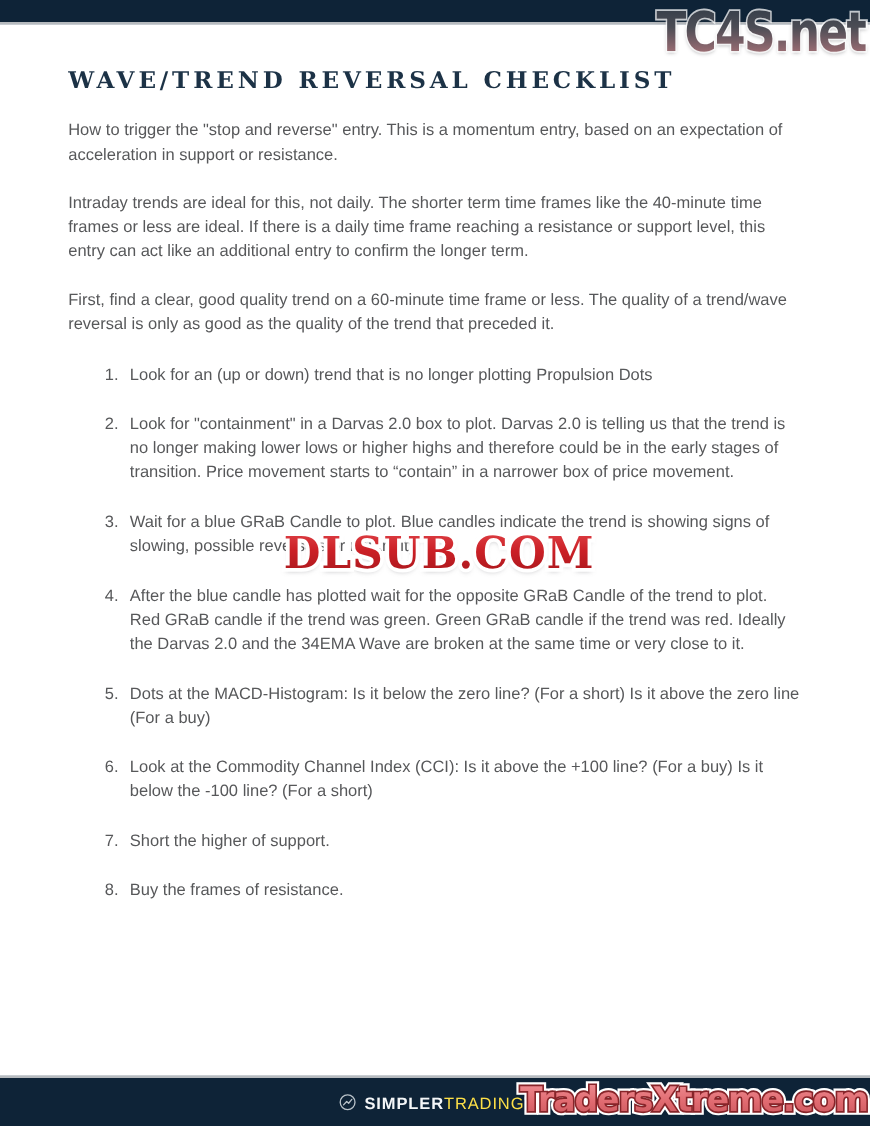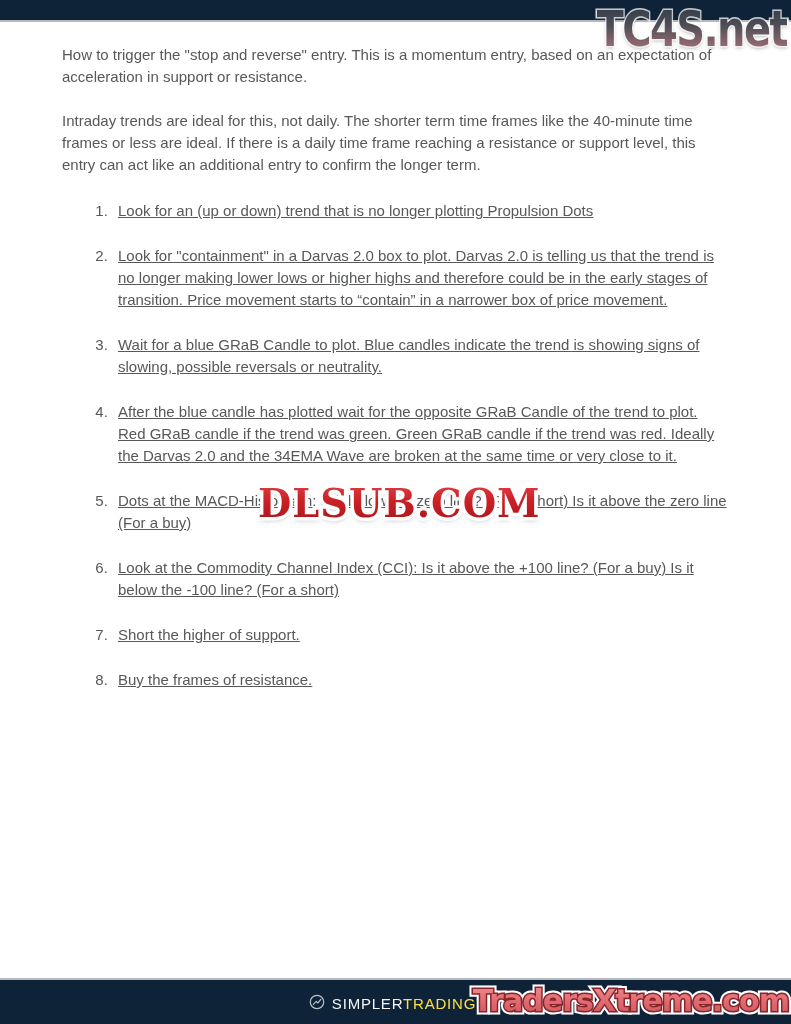--- a/index.html
+++ b/index.html
@@ -35,21 +35,20 @@
     font-size: 15px;
     line-height: 22px;
     margin: 22px 0 0 0;
   }
   ol.checklist {
     margin: 24px 0 16px 0;
     padding: 0 0 0 50px;
     color: #57585a;
     font-size: 15px;
     line-height: 22px;
-    text-decoration: underline;
   }
   ol.checklist li {
     margin: 0 0 23px 0;
     padding-left: 6px;
     max-width: 612px;
   }
   
   .wm-stack { position: absolute; white-space: nowrap; }
   .wm-stack .layer { display: block; }
   .wm-stack .layer + .layer { position: absolute; top: 0; left: 0; }
@@ -137,38 +136,40 @@
     display: flex;
     align-items: center;
     justify-content: center;
   }
   .brand {
     display: flex;
     align-items: center;
     gap: 7px;
   }
   .brand-text { font-size: 15px; letter-spacing: 0.8px; line-height: 16px; }
-  .brand-bold { color: #f4f6f8; font-weight: normal; }
+  .brand-bold { color: #f4f6f8; font-weight: bold; }
   .brand-light { color: #fde047; font-weight: normal; }
   .brand-reg { color: #94a1ab; font-size: 7px; vertical-align: 7px; }
 </style>
 </head>
 <body>
 
 <div class="topbar"></div>
 
 <div class="wm-stack wm-topright">
   <span class="layer outline">TC4S.net</span>
   <span class="layer fill">TC4S.net</span>
 </div>
 
 <div class="content">
+  <h1 class="doc-title">WAVE/TREND REVERSAL CHECKLIST</h1>
 
   <p class="para">How to trigger the "stop and reverse" entry. This is a momentum entry, based on an expectation of acceleration in support or resistance.</p>
   <p class="para">Intraday trends are ideal for this, not daily. The shorter term time frames like the 40-minute time frames or less are ideal. If there is a daily time frame reaching a resistance or support level, this entry can act like an additional entry to confirm the longer term.</p>
+  <p class="para">First, find a clear, good quality trend on a 60-minute time frame or less. The quality of a trend/wave reversal is only as good as the quality of the trend that preceded it.</p>
 
   <ol class="checklist">
     <li>Look for an (up or down) trend that is no longer plotting Propulsion Dots</li>
     <li>Look for "containment" in a Darvas 2.0 box to plot. Darvas 2.0 is telling us that the trend is no longer making lower lows or higher highs and therefore could be in the early stages of transition. Price movement starts to “contain” in a narrower box of price movement.</li>
     <li>Wait for a blue GRaB Candle to plot. Blue candles indicate the trend is showing signs of slowing, possible reversals or neutrality.</li>
     <li>After the blue candle has plotted wait for the opposite GRaB Candle of the trend to plot. Red GRaB candle if the trend was green. Green GRaB candle if the trend was red. Ideally the Darvas 2.0 and the 34EMA Wave are broken at the same time or very close to it.</li>
     <li>Dots at the MACD-Histogram: Is it below the zero line? (For a short) Is it above the zero line (For a buy)</li>
     <li>Look at the Commodity Channel Index (CCI): Is it above the +100 line? (For a buy) Is it below the -100 line? (For a short)</li>
     <li>Short the higher of support.</li>
     <li>Buy the frames of resistance.</li>

